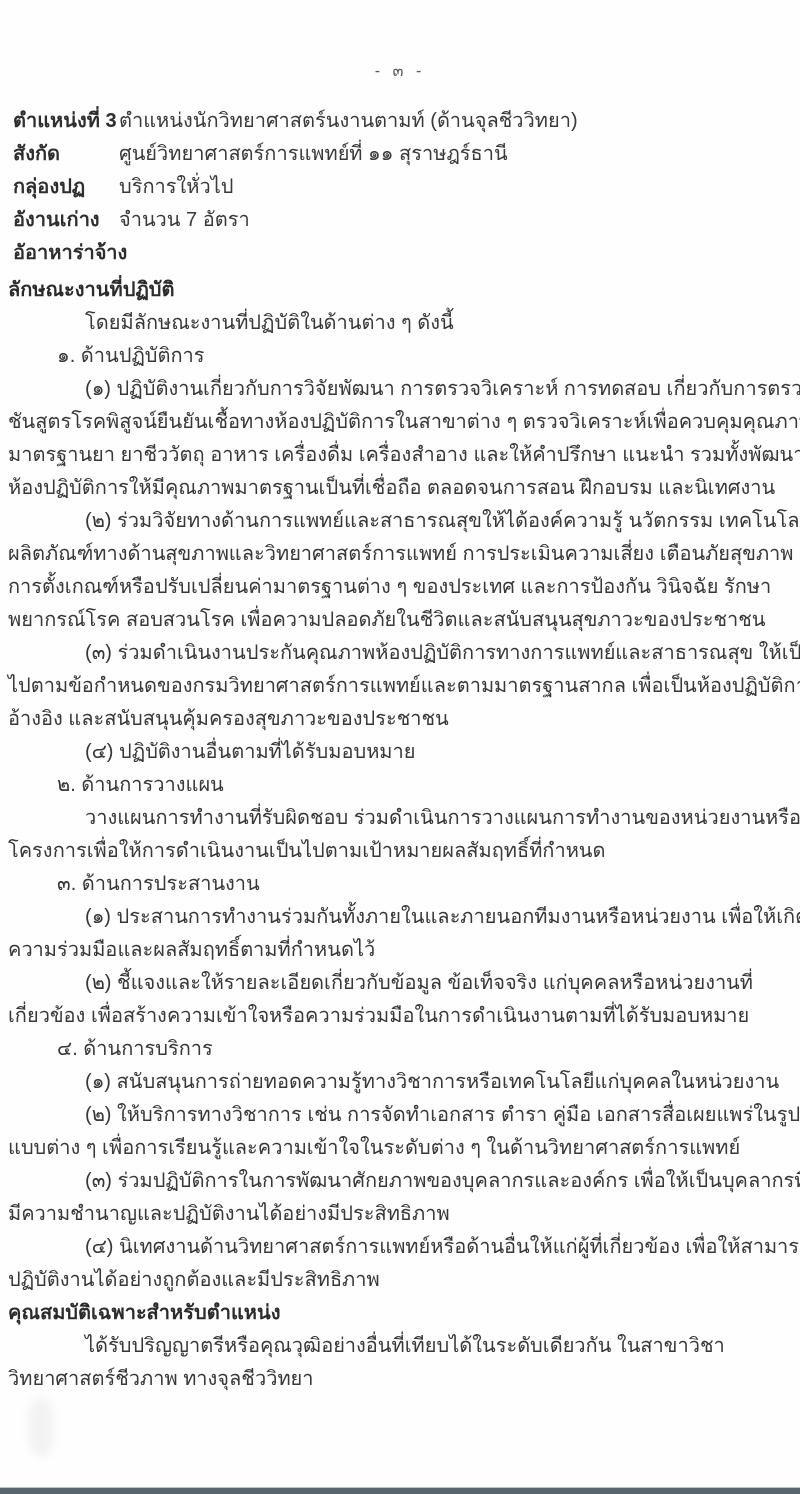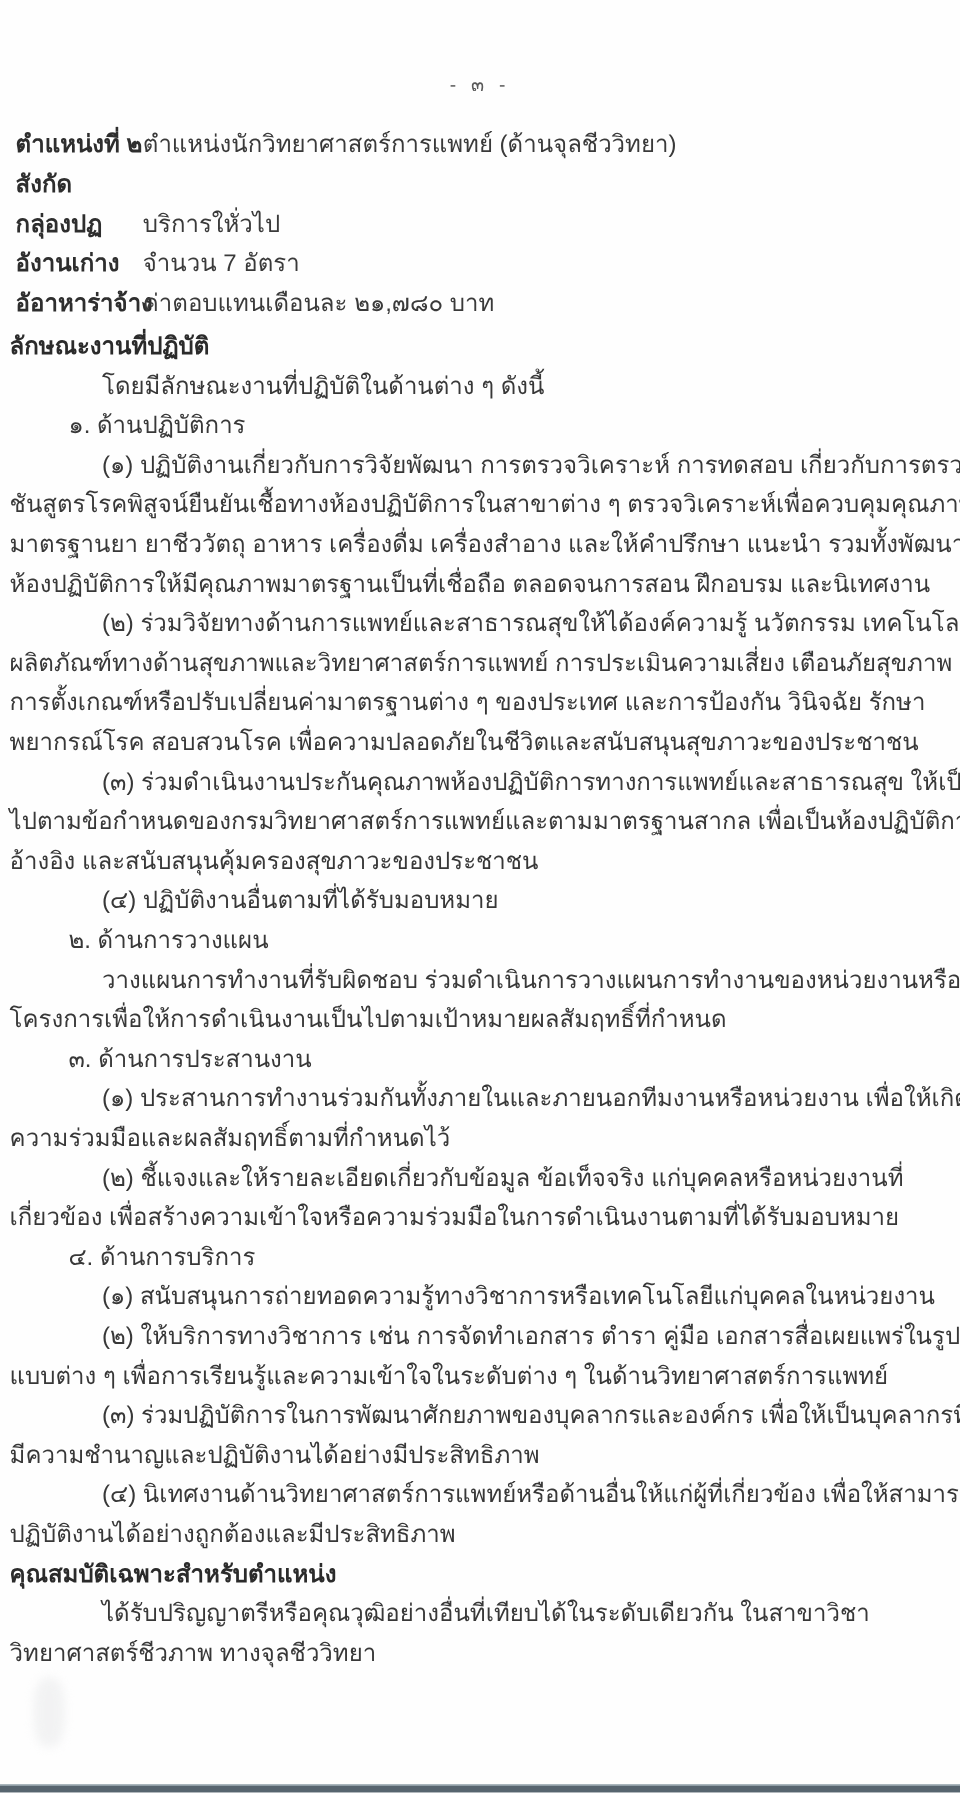--- a/index.html
+++ b/index.html
@@ -92,37 +92,37 @@
 </style>
 </head>
 <body>
 
 <div class="page">
 
   <div class="page-number">- ๓ -</div>
 
   <div class="header-block">
     <div class="hrow">
-      <div class="hlabel">ตำแหน่งที่ ๒</div>
-      <div class="hvalue">ตำแหน่งนักวิทยาศาสตร์การแพทย์ (ด้านจุลชีววิทยา)</div>
+      <div class="hlabel">ตำแหน่งที่ 3</div>
+      <div class="hvalue">ตำแหน่งนักวิทยาศาสตร์นงานตามท์ (ด้านจุลชีววิทยา)</div>
     </div>
     <div class="hrow">
       <div class="hlabel">สังกัด</div>
+      <div class="hvalue">ศูนย์วิทยาศาสตร์การแพทย์ที่ ๑๑ สุราษฎร์ธานี</div>
     </div>
     <div class="hrow">
       <div class="hlabel">กลุ่องปฏ</div>
       <div class="hvalue">บริการใหั่วไป</div>
     </div>
     <div class="hrow">
       <div class="hlabel">อังานเก่าง</div>
       <div class="hvalue">จำนวน 7 อัตรา</div>
     </div>
     <div class="hrow">
       <div class="hlabel">อัอาหาร่าจ้าง</div>
-      <div class="hvalue">ค่าตอบแทนเดือนละ ๒๑,๗๘๐ บาท</div>
     </div>
   </div>
 
   <div class="body-block">
 
     <div class="p heading">ลักษณะงานที่ปฏิบัติ</div>
     <div class="p indent">โดยมีลักษณะงานที่ปฏิบัติในด้านต่าง ๆ ดังนี้</div>
 
     <div class="p section">๑. ด้านปฏิบัติการ</div>
     <div class="p indent">(๑) ปฏิบัติงานเกี่ยวกับการวิจัยพัฒนา การตรวจวิเคราะห์ การทดสอบ เกี่ยวกับการตรวจชันสูตรโรคพิสูจน์ยืนยันเชื้อทางห้องปฏิบัติการในสาขาต่าง ๆ ตรวจวิเคราะห์เพื่อควบคุมคุณภาพมาตรฐานยา ยาชีววัตถุ อาหาร เครื่องดื่ม เครื่องสำอาง และให้คำปรึกษา แนะนำ รวมทั้งพัฒนาห้องปฏิบัติการให้มีคุณภาพมาตรฐานเป็นที่เชื่อถือ ตลอดจนการสอน ฝึกอบรม และนิเทศงาน</div>

